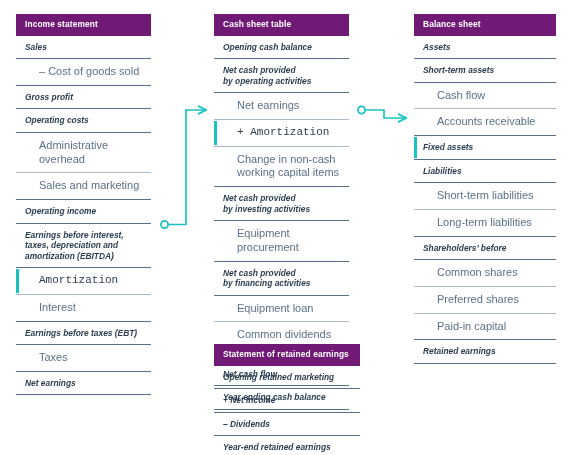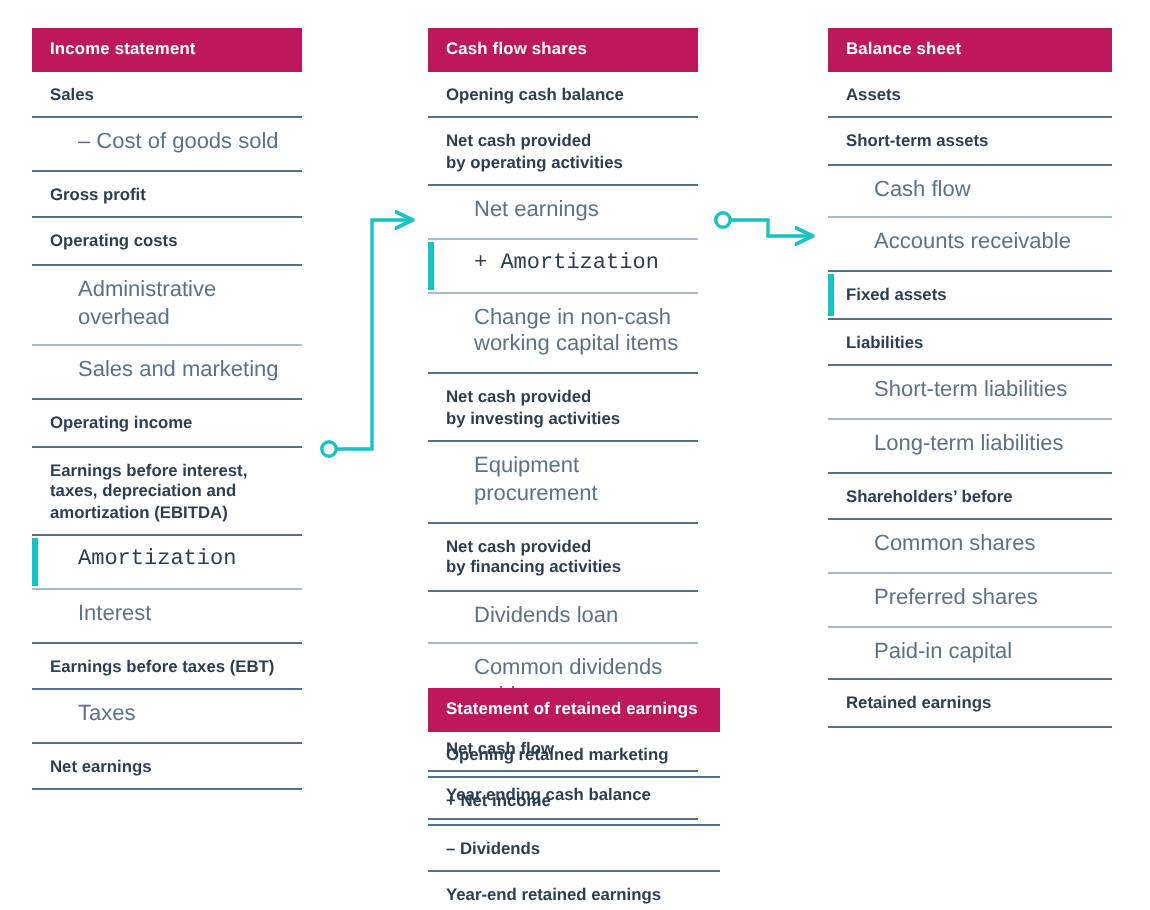--- a/index.html
+++ b/index.html
@@ -21,21 +21,21 @@
     inset: 0;
   }
 
   
   .block {
     position: absolute;
     box-sizing: border-box;
   }
 
   .block-header {
-    background: #be185d;
+    background: #701a75;
     color: #ffffff;
     font-size: 8.4px;
     font-weight: bold;
     letter-spacing: 0.1px;
     padding: 6px 0 6px 9px;
     line-height: 1.15;
   }
 
   .rows {
     position: relative;
@@ -67,20 +67,21 @@
   .row .label {
     display: block;
   }
 
   
   .row.lvl0 .label {
     color: #2c3e52;
     font-weight: bold;
     font-size: 8.4px;
     padding: 6px 4px 6px 9px;
+    font-style: italic;
   }
   
   .row.lvl1 .label {
     color: #5b7189;
     font-weight: normal;
     font-size: 11px;
     padding: 6px 4px 6px 23px;
   }
 
   
@@ -189,21 +190,21 @@
           <span class="label">Taxes</span>
         </div>
         <div class="row lvl0 sep-thick">
           <span class="label">Net earnings</span>
         </div>
         <div class="block-end"></div>
       </div>
   </div>
 
   <div class="block" id="block-cashflow">
-    <div class="block-header">Cash flow shares</div>
+    <div class="block-header">Cash sheet table</div>
     <div class="rows">
         <div class="row lvl0">
           <span class="label">Opening cash balance</span>
         </div>
         <div class="row lvl0 sep-thick multiline">
           <span class="label">Net cash provided
 by operating activities</span>
         </div>
         <div class="row lvl1 sep-thick">
           <span class="label">Net earnings</span>
@@ -220,21 +221,21 @@
 by investing activities</span>
         </div>
         <div class="row lvl1 sep-thick">
           <span class="label">Equipment procurement</span>
         </div>
         <div class="row lvl0 sep-thick multiline">
           <span class="label">Net cash provided
 by financing activities</span>
         </div>
         <div class="row lvl1 sep-thick">
-          <span class="label">Dividends loan</span>
+          <span class="label">Equipment loan</span>
         </div>
         <div class="row lvl1 sep-thin">
           <span class="label">Common dividends paid</span>
         </div>
         <div class="row lvl0 sep-thick">
           <span class="label">Net cash flow</span>
         </div>
         <div class="row lvl0 sep-thick">
           <span class="label">Year ending cash balance</span>
         </div>

